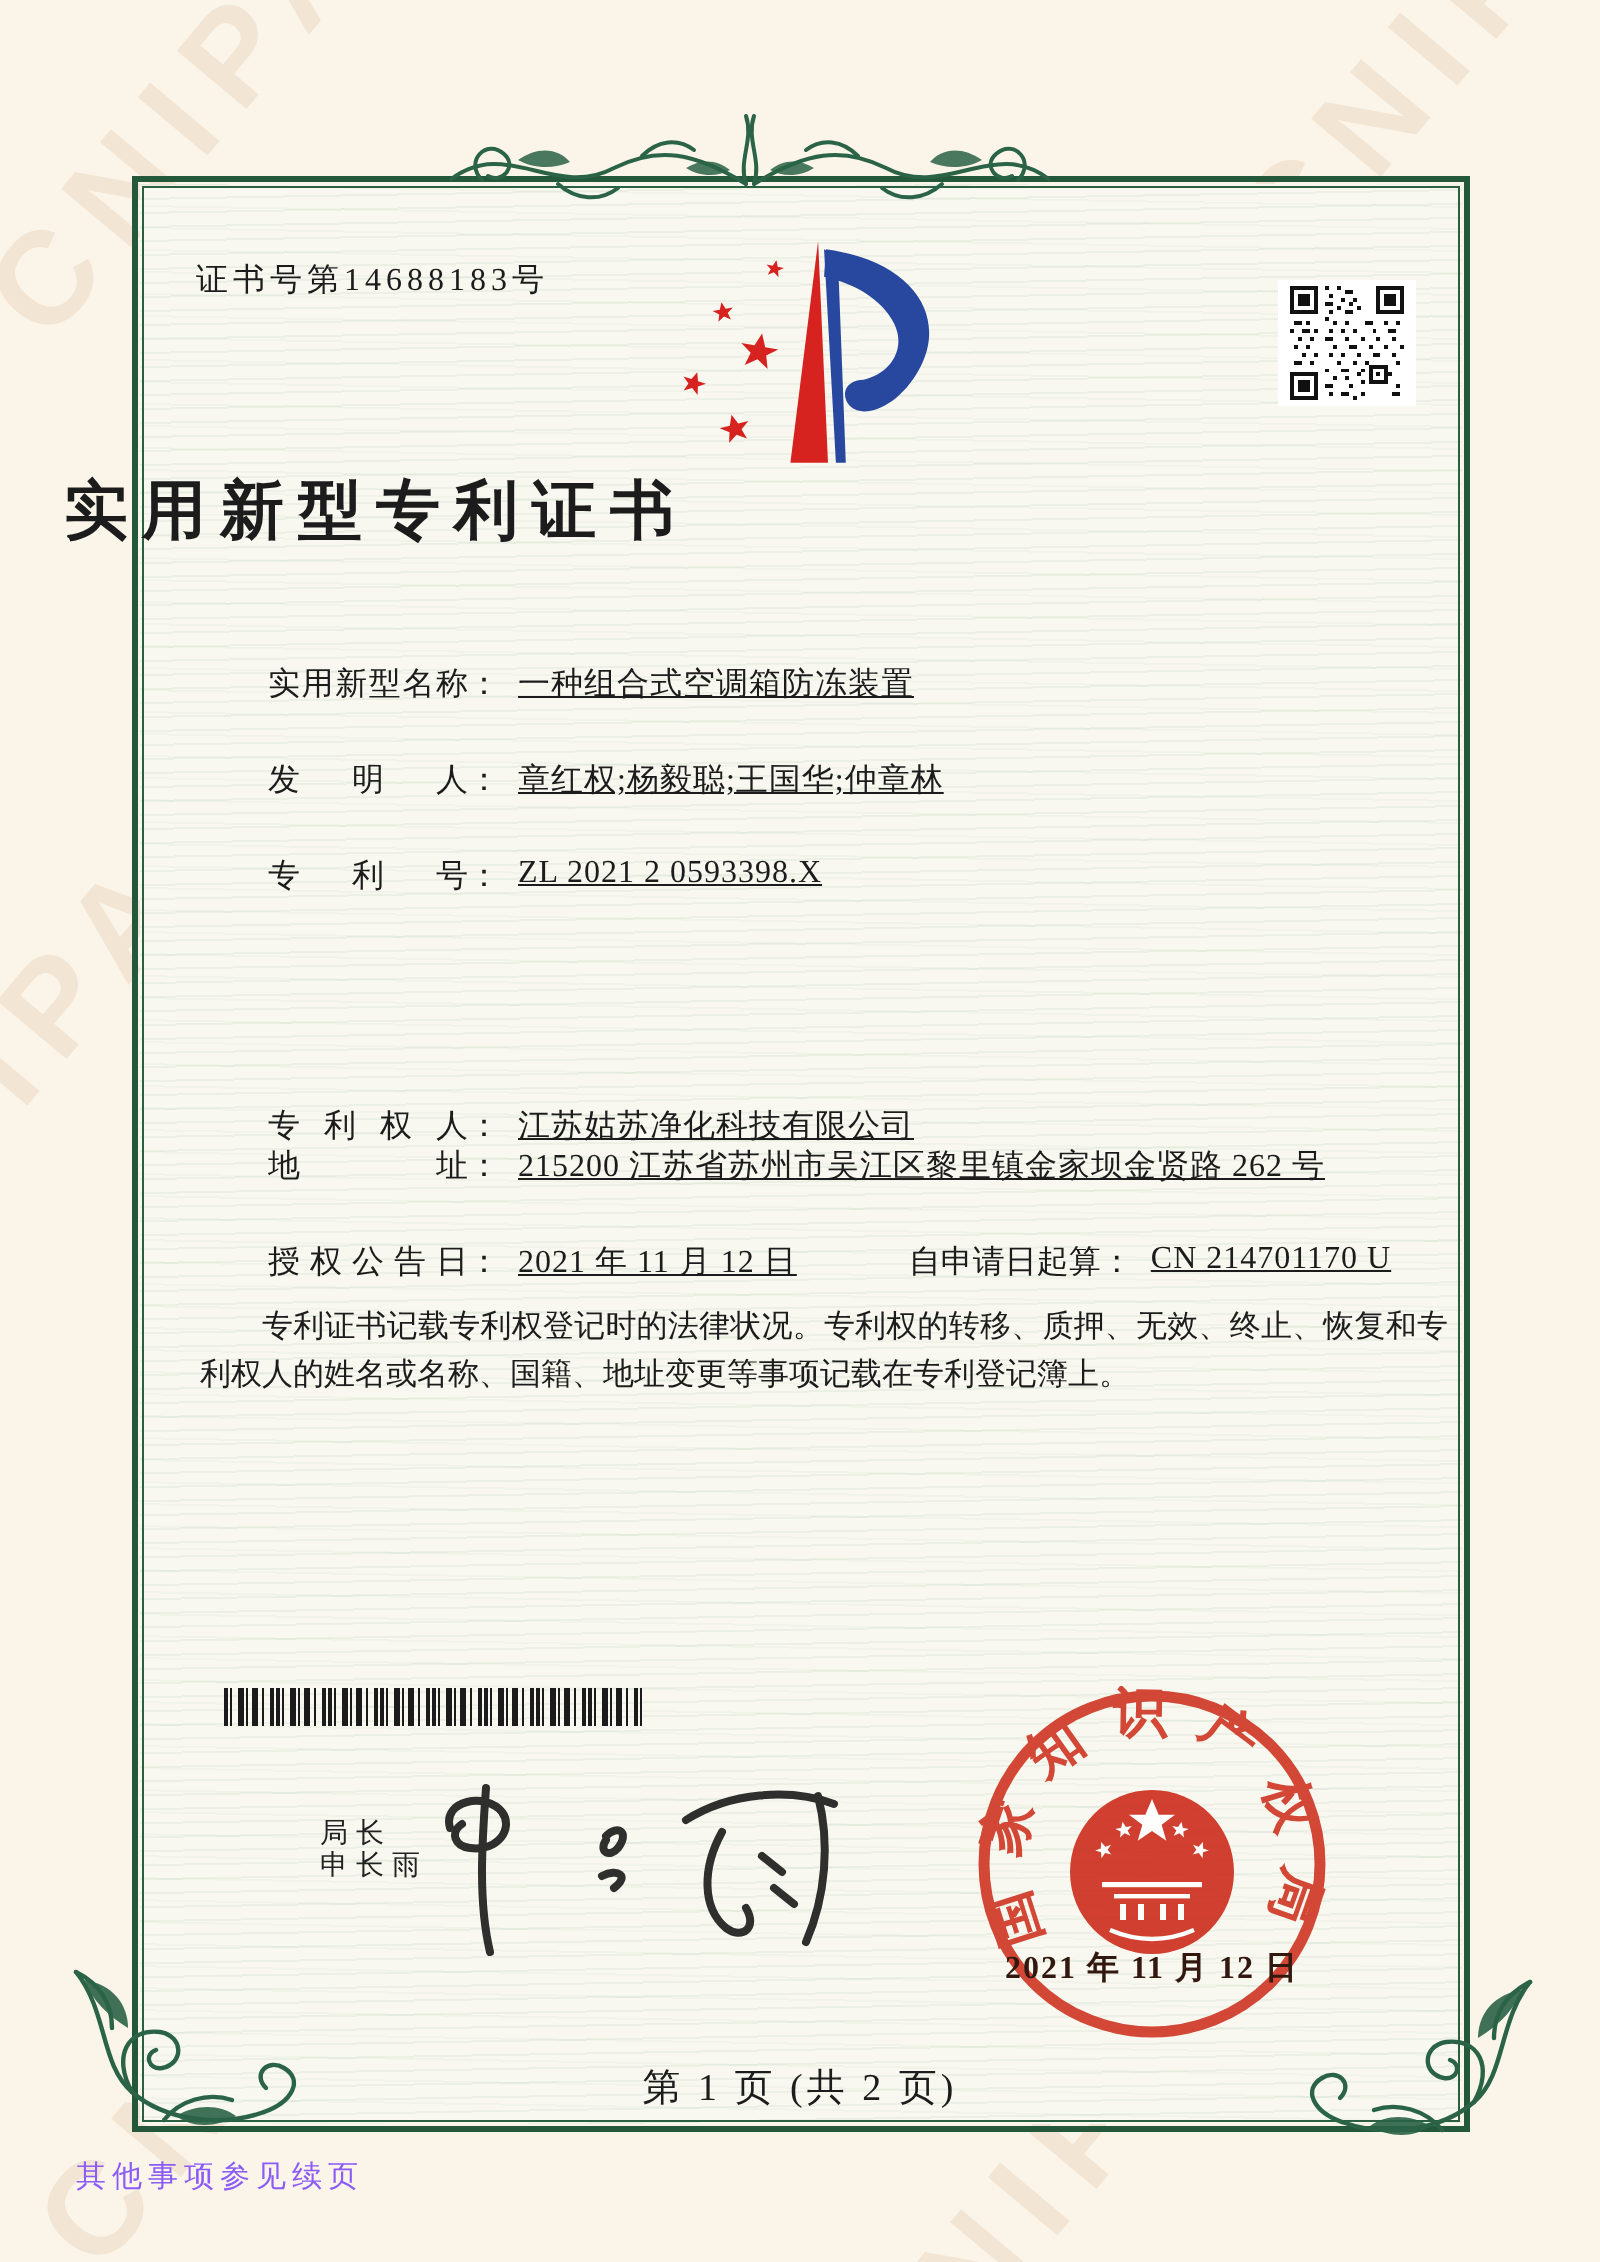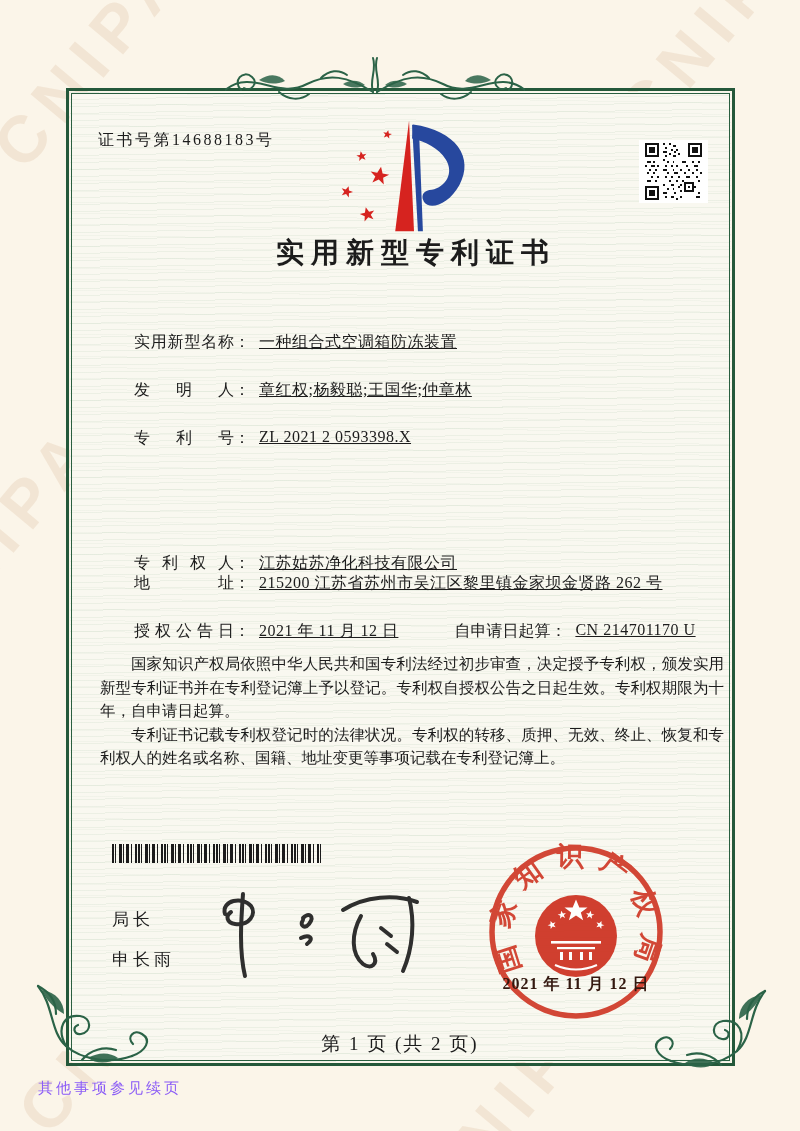--- a/index.html
+++ b/index.html
@@ -14,44 +14,44 @@
 
   
   .frame{position:absolute;left:66px;top:88px;width:669px;height:978px;border:3px solid #24583a;box-sizing:border-box;}
   .frame::after{content:"";position:absolute;inset:2px;border:1px solid #2a5f40;}
   .frame-bg{position:absolute;left:70px;top:92px;width:661px;height:970px;background:
       repeating-linear-gradient(179deg, rgba(120,165,125,0.10) 0 1px, rgba(0,0,0,0) 1px 7px),
       repeating-linear-gradient(181deg, rgba(120,165,125,0.06) 0 1px, rgba(0,0,0,0) 1px 11px),
       #f9f8f0;}
 
   .cert-no{left:98px;top:130px;font-size:16px;letter-spacing:2.5px;}
-  .title{left:0;right:0;top:234px;text-align:center;font-size:28px;font-weight:bold;letter-spacing:7px;padding-left:32px;}
+  .title{left:0;right:0;top:234px;text-align:left;font-size:32px;font-weight:bold;letter-spacing:7px;padding-left:32px;}
 
   .field-row{position:absolute;left:113px;width:610px;height:22px;font-size:16px;white-space:nowrap;}
   .flabel{display:inline-block;width:100px;text-align:justify;text-align-last:justify;vertical-align:top;margin-left:21px;}
   .fcolon{display:inline-block;vertical-align:top;}
   .fvalue{display:inline-block;margin-left:5px;letter-spacing:0.5px;vertical-align:top;text-decoration:underline;}
   .flabel2{display:inline-block;margin-left:52px;vertical-align:top;}
 
   .paras{left:100px;top:652px;width:624px;font-size:15.5px;line-height:23.5px;text-align:justify;}
   .paras p{margin:0;text-indent:2em;}
 
   .barcode{left:112px;top:844px;width:209px;height:19px;background:
       repeating-linear-gradient(90deg,
         #1b1b1b 0 2px, rgba(0,0,0,0) 2px 3px,
         #1b1b1b 3px 4px, rgba(0,0,0,0) 4px 7px,
         #1b1b1b 7px 10px, rgba(0,0,0,0) 10px 11px,
         #1b1b1b 11px 12px, rgba(0,0,0,0) 12px 14px,
         #1b1b1b 14px 17px, rgba(0,0,0,0) 17px 19px,
         #1b1b1b 19px 20px, rgba(0,0,0,0) 20px 23px,
         #1b1b1b 23px 25px, rgba(0,0,0,0) 25px 26px);}
 
-  .signer{font-family:"Liberation Sans",sans-serif;font-size:17px;letter-spacing:4px;color:#222;}
+  .signer{font-family:"Liberation Sans",sans-serif;font-size:14px;letter-spacing:4px;color:#222;margin-left:48px;}
   .signer-title{left:112px;top:908px;}
-  .signer-name{left:112px;top:948px;}
+  .signer-name{left:112px;top:924px;}
 
   .seal{left:487px;top:843px;width:178px;height:178px;}
   .seal-date{left:487px;top:974px;width:178px;text-align:center;font-size:16px;letter-spacing:1px;
              color:#33180f;font-weight:bold;}
 
   .page-indicator{left:0;right:0;top:1031px;text-align:center;font-size:19px;letter-spacing:2px;}
   .footer-note{left:0;right:0;top:1079px;text-align:left;font-size:15px;letter-spacing:3px;color:#8b5cf6;padding-left:38px;}
 
   .logo{left:330px;top:112px;width:168px;height:126px;}
   .qr{left:639px;top:140px;width:69px;height:63px;background:#fff;padding:3px;box-sizing:border-box;}
@@ -175,21 +175,20 @@
     <span class="fvalue">215200 江苏省苏州市吴江区黎里镇金家坝金贤路 262 号</span>
   </div>
   <div class="field-row" style="top:621px">
     <span class="flabel">授权公告日</span><span class="fcolon">：</span>
     <span class="fvalue">2021 年 11 月 12 日</span>
     <span class="flabel2">自申请日起算</span><span class="fcolon">：</span>
     <span class="fvalue">CN 214701170 U</span>
   </div>
 
   <div class="abs paras">
-    <p>国家知识产权局依照中华人民共和国专利法经过初步审查，决定授予专利权，颁发实用新型专利证书并在专利登记簿上予以登记。专利权自授权公告之日起生效。专利权期限为十年，自申请日起算。</p>
     <p>专利证书记载专利权登记时的法律状况。专利权的转移、质押、无效、终止、恢复和专利权人的姓名或名称、国籍、地址变更等事项记载在专利登记簿上。</p>
   </div>
 
   <div class="abs barcode"></div>
 
   <div class="abs signer signer-title">局长</div>
   <div class="abs signer signer-name">申长雨</div>
 
   <svg class="abs" style="left:205px;top:876px;" width="240" height="115" viewBox="0 0 240 115">
     <g stroke="#1a1a1a" fill="none" stroke-width="4" stroke-linecap="round" opacity="0.9">

